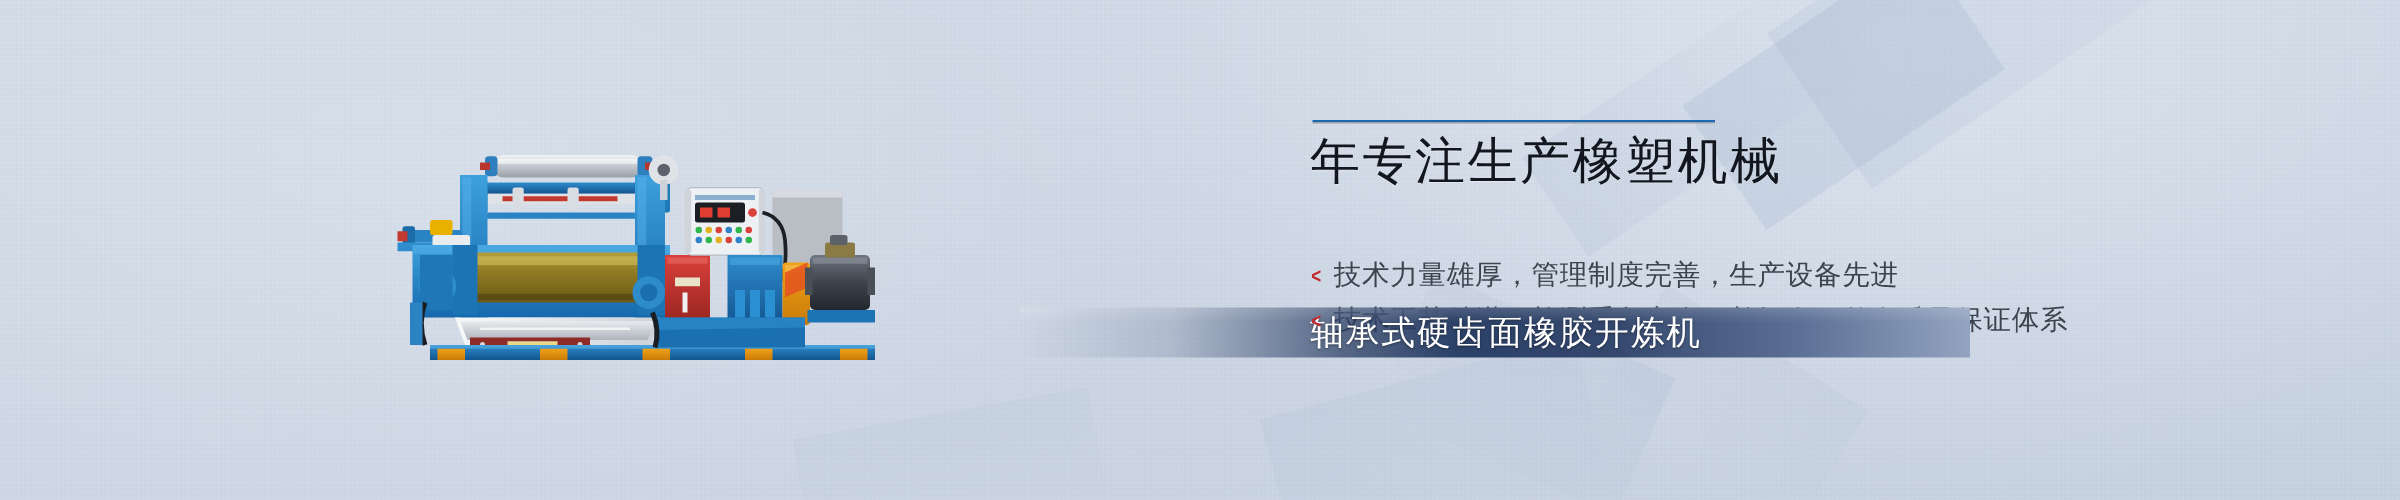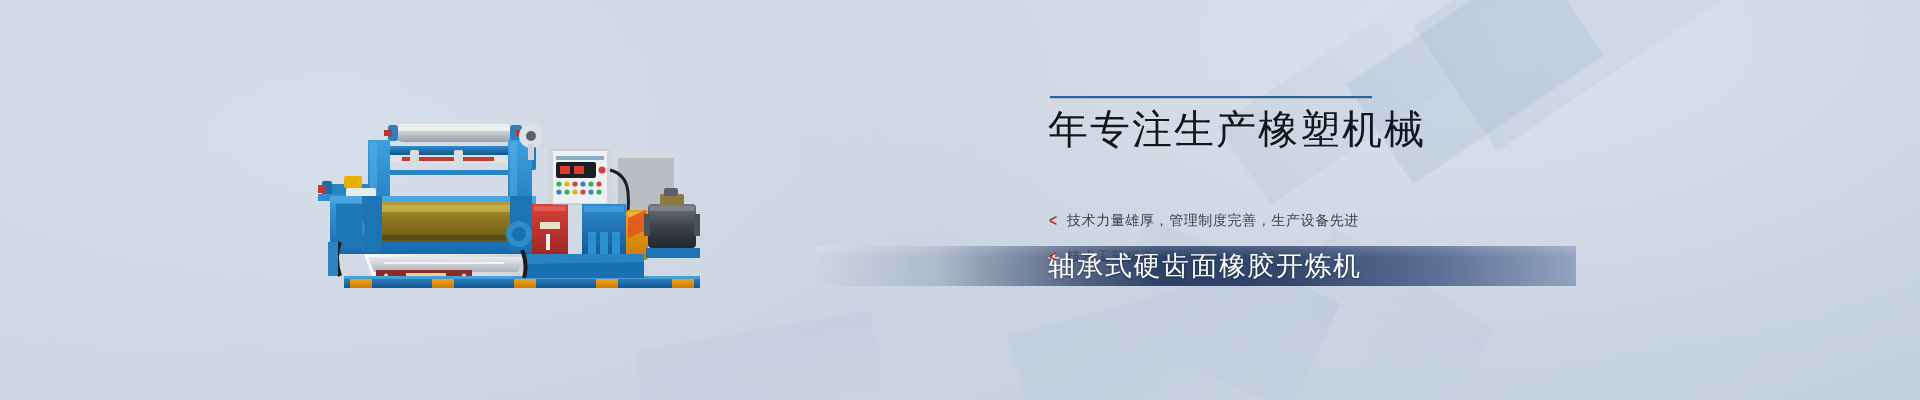--- a/index.html
+++ b/index.html
@@ -85,21 +85,21 @@
     white-space:nowrap;text-shadow:0 1px 2px rgba(0,0,0,.45);
   }
 
   .bullets{margin-top:56px;}
   .bullet{display:flex;align-items:center;margin-bottom:14px;white-space:nowrap;}
   .bullet .mark{
     color:#c0282c;font-size:17px;font-weight:bold;margin-right:9px;
     transform:scaleX(.8);line-height:1;
   }
   .bullet .btxt{
-    font-size:14px;color:#3b444f;letter-spacing:.6px;line-height:22px;
+    font-size:22px;color:#3b444f;letter-spacing:.6px;line-height:22px;
   }
 </style>
 </head>
 <body>
 
 <div class="banner">
 
   <div class="noise"></div>
 
   <div class="shape sh1"></div>

